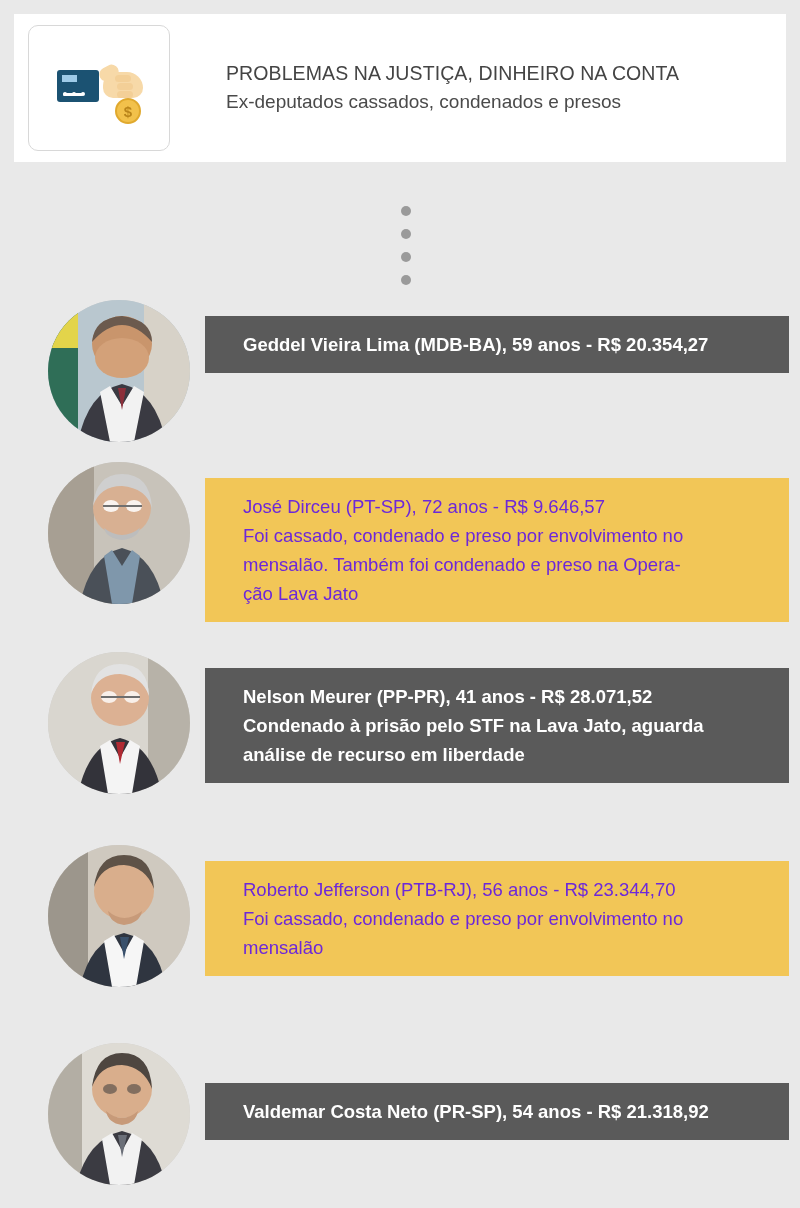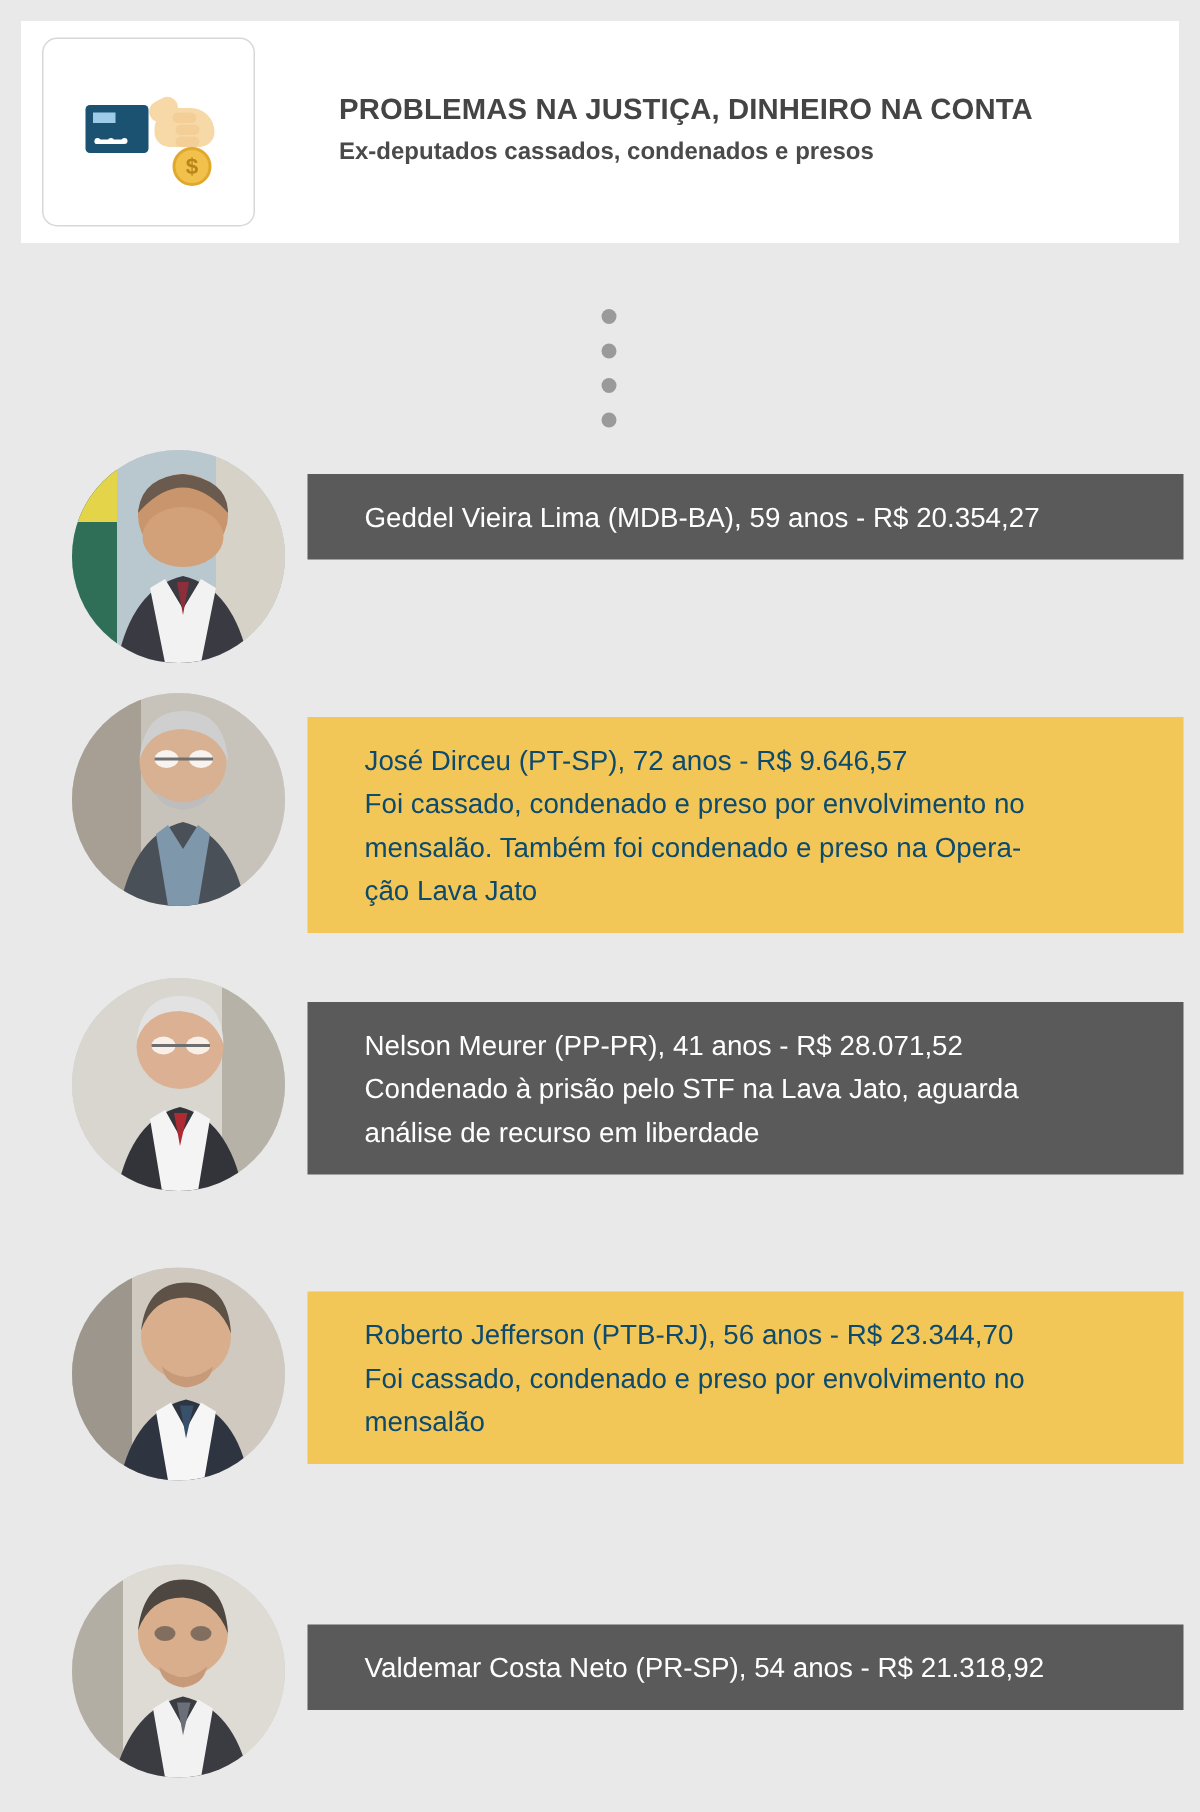--- a/index.html
+++ b/index.html
@@ -133,28 +133,28 @@
     font-weight: bold;
     text-align: center;
     line-height: 23px;
   }
   .header-text {
     margin-left: 56px;
     color: #3b3b3b;
   }
   .header-title {
     font-size: 19.5px;
-    font-weight: bold;
+    font-weight: normal;
     letter-spacing: 0.1px;
     color: #444444;
     margin-bottom: 4px;
   }
   .header-sub {
-    font-size: 16px;
-    font-weight: bold;
+    font-size: 19px;
+    font-weight: normal;
     color: #4a4a4a;
     line-height: 26px;
   }
 
   
   .dot-column {
     position: absolute;
     left: 401px;
     top: 206px;
     width: 12px;
@@ -180,23 +180,23 @@
     width: 584px;
     box-sizing: border-box;
     padding: 14px 18px 14px 38px;
   }
   .entry .bar .line {
     font-size: 18.5px;
     line-height: 29px;
     white-space: nowrap;
   }
   .bar.dark { background: #5a5a5a; }
-  .bar.dark .line { color: #ffffff; }
+  .bar.dark .line { color: #ffffff; font-weight: bold; }
   .bar.gold { background: #f2c657; }
-  .bar.gold .line { color: #0c4a6e; }
+  .bar.gold .line { color: #6d28d9; }
 
   .portrait {
     position: absolute;
     width: 142px;
     height: 142px;
     border-radius: 50%;
     overflow: hidden;
     left: 48px;
     background: #cfcfcf;
   }

